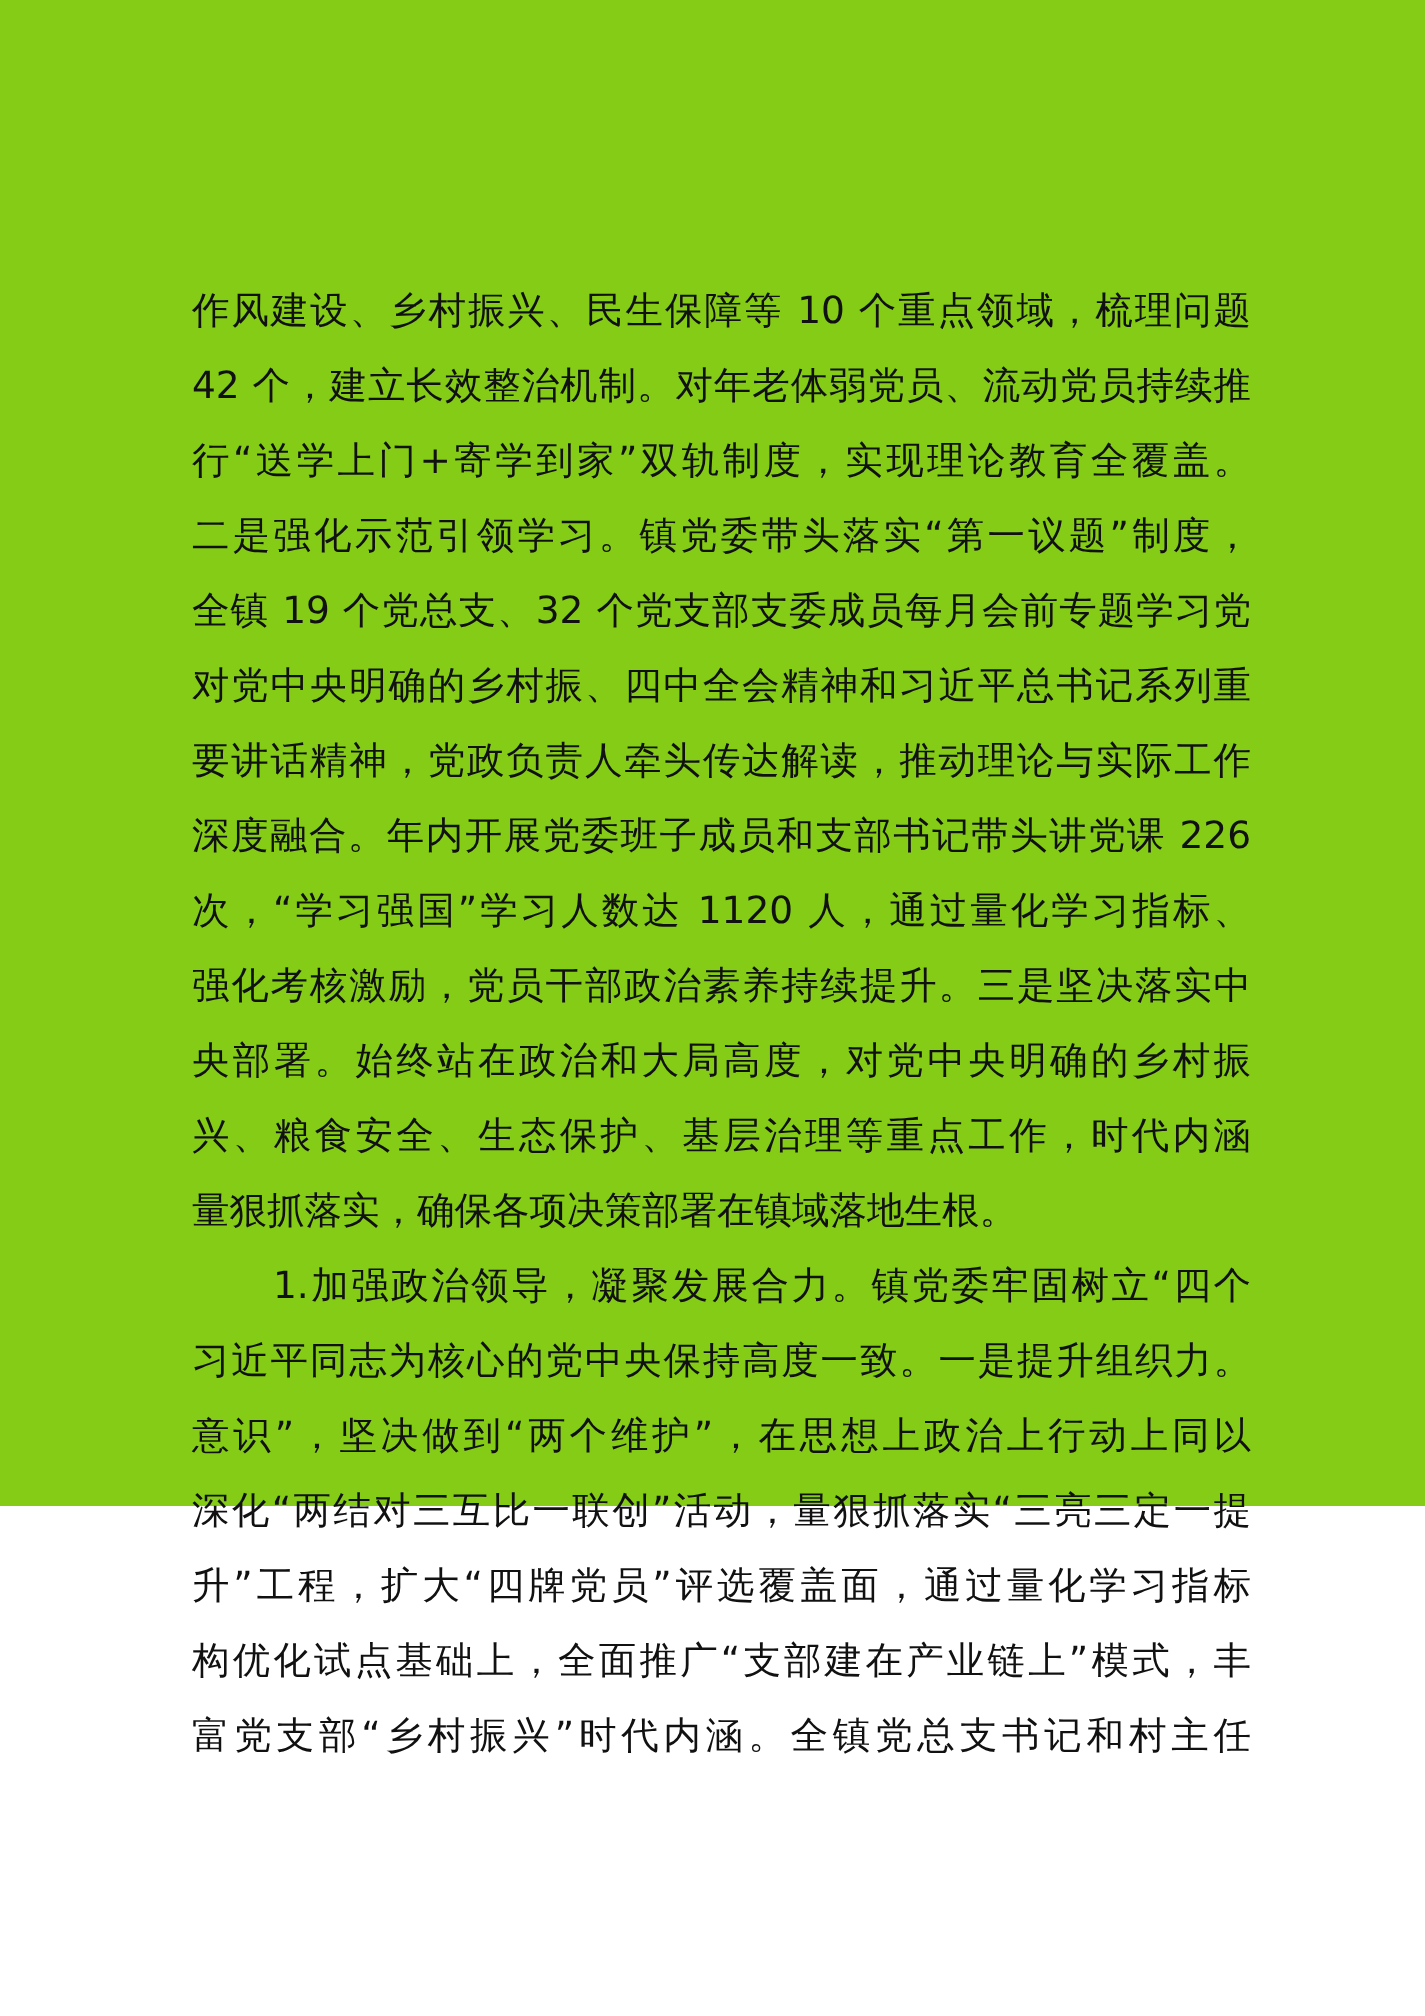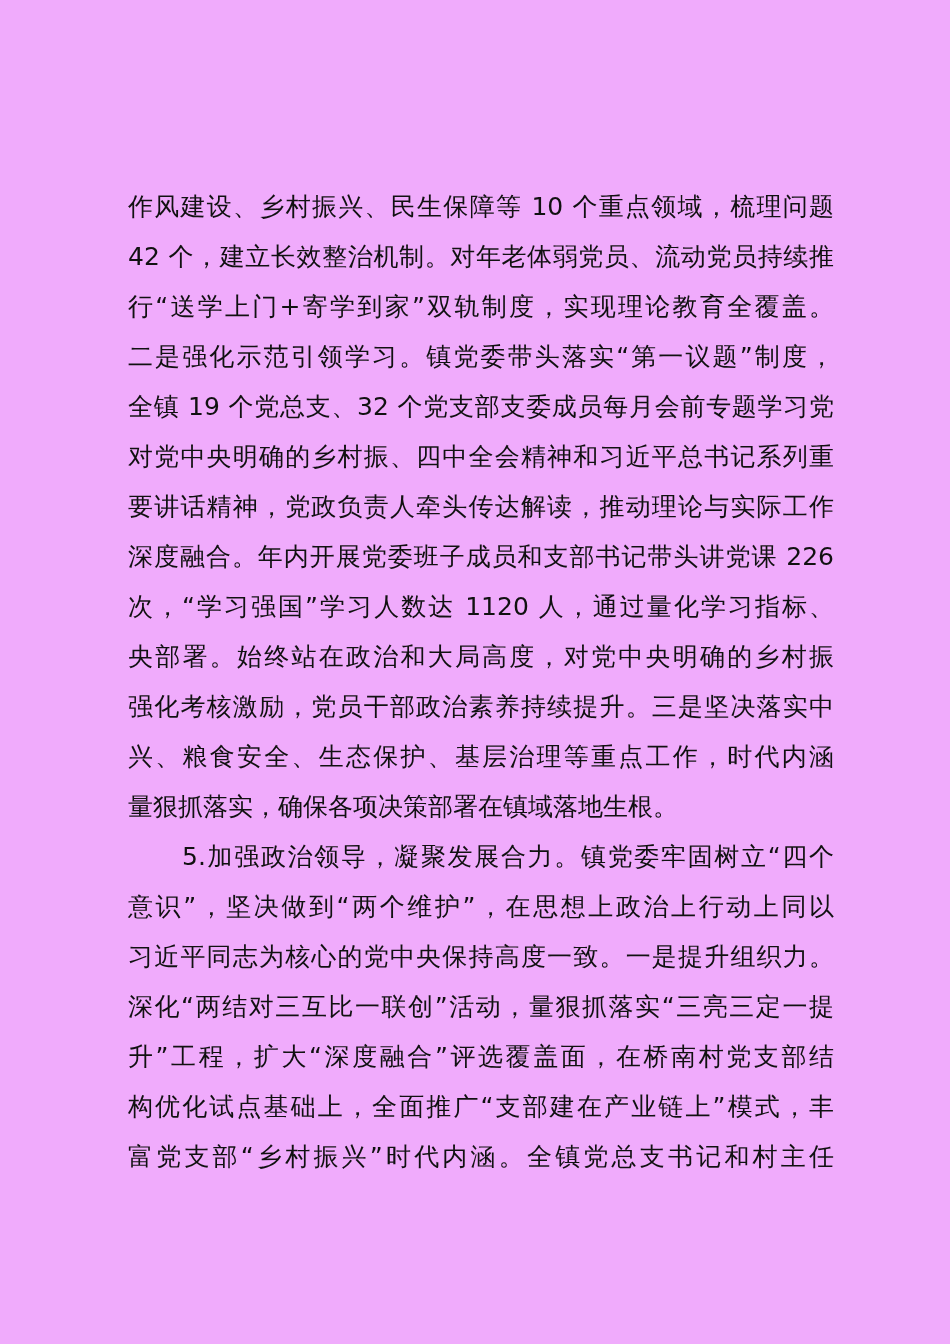--- a/index.html
+++ b/index.html
@@ -11,22 +11,22 @@
       width: 950px;
       height: 1344px;
       position: relative;
       overflow: hidden;
     }
     .page {
       position: absolute;
       left: 0;
       top: 0;
       width: 950px;
-      height: 1344px;
-      background: #f0abfc;
+      height: 1004px;
+      background: #84cc16;
     }
     .text-block {
       position: absolute;
       left: 128px;
       top: 182px;
       width: 710px;
       font-family: "DejaVu Sans", sans-serif;
       font-size: 25px;
       color: #111111;
     }
@@ -56,30 +56,30 @@
     <div>
       <span class="line">作风建设、乡村振兴、民生保障等 10 个重点领域，梳理问题</span>
       <span class="line">42 个，建立长效整治机制。对年老体弱党员、流动党员持续推</span>
       <span class="line">行“送学上门+寄学到家”双轨制度，实现理论教育全覆盖。</span>
       <span class="line">二是强化示范引领学习。镇党委带头落实“第一议题”制度，</span>
       <span class="line">全镇 19 个党总支、32 个党支部支委成员每月会前专题学习党</span>
       <span class="line">对党中央明确的乡村振、四中全会精神和习近平总书记系列重</span>
       <span class="line">要讲话精神，党政负责人牵头传达解读，推动理论与实际工作</span>
       <span class="line">深度融合。年内开展党委班子成员和支部书记带头讲党课 226</span>
       <span class="line">次，“学习强国”学习人数达 1120 人，通过量化学习指标、</span>
+      <span class="line">强化考核激励，党员干部政治素养持续提升。三是坚决落实中</span>
       <span class="line">央部署。始终站在政治和大局高度，对党中央明确的乡村振</span>
-      <span class="line">强化考核激励，党员干部政治素养持续提升。三是坚决落实中</span>
       <span class="line">兴、粮食安全、生态保护、基层治理等重点工作，时代内涵</span>
       <span class="line last">量狠抓落实，确保各项决策部署在镇域落地生根。</span>
     </div>
 
     <div>
-      <span class="line indent">5.加强政治领导，凝聚发展合力。镇党委牢固树立“四个</span>
+      <span class="line indent">1.加强政治领导，凝聚发展合力。镇党委牢固树立“四个</span>
+      <span class="line">习近平同志为核心的党中央保持高度一致。一是提升组织力。</span>
       <span class="line">意识”，坚决做到“两个维护”，在思想上政治上行动上同以</span>
-      <span class="line">习近平同志为核心的党中央保持高度一致。一是提升组织力。</span>
       <span class="line">深化“两结对三互比一联创”活动，量狠抓落实“三亮三定一提</span>
-      <span class="line">升”工程，扩大“深度融合”评选覆盖面，在桥南村党支部结</span>
+      <span class="line">升”工程，扩大“四牌党员”评选覆盖面，通过量化学习指标</span>
       <span class="line">构优化试点基础上，全面推广“支部建在产业链上”模式，丰</span>
       <span class="line">富党支部“乡村振兴”时代内涵。全镇党总支书记和村主任</span>
     </div>
 
   </div>
 </div>
 
 </body></html>

